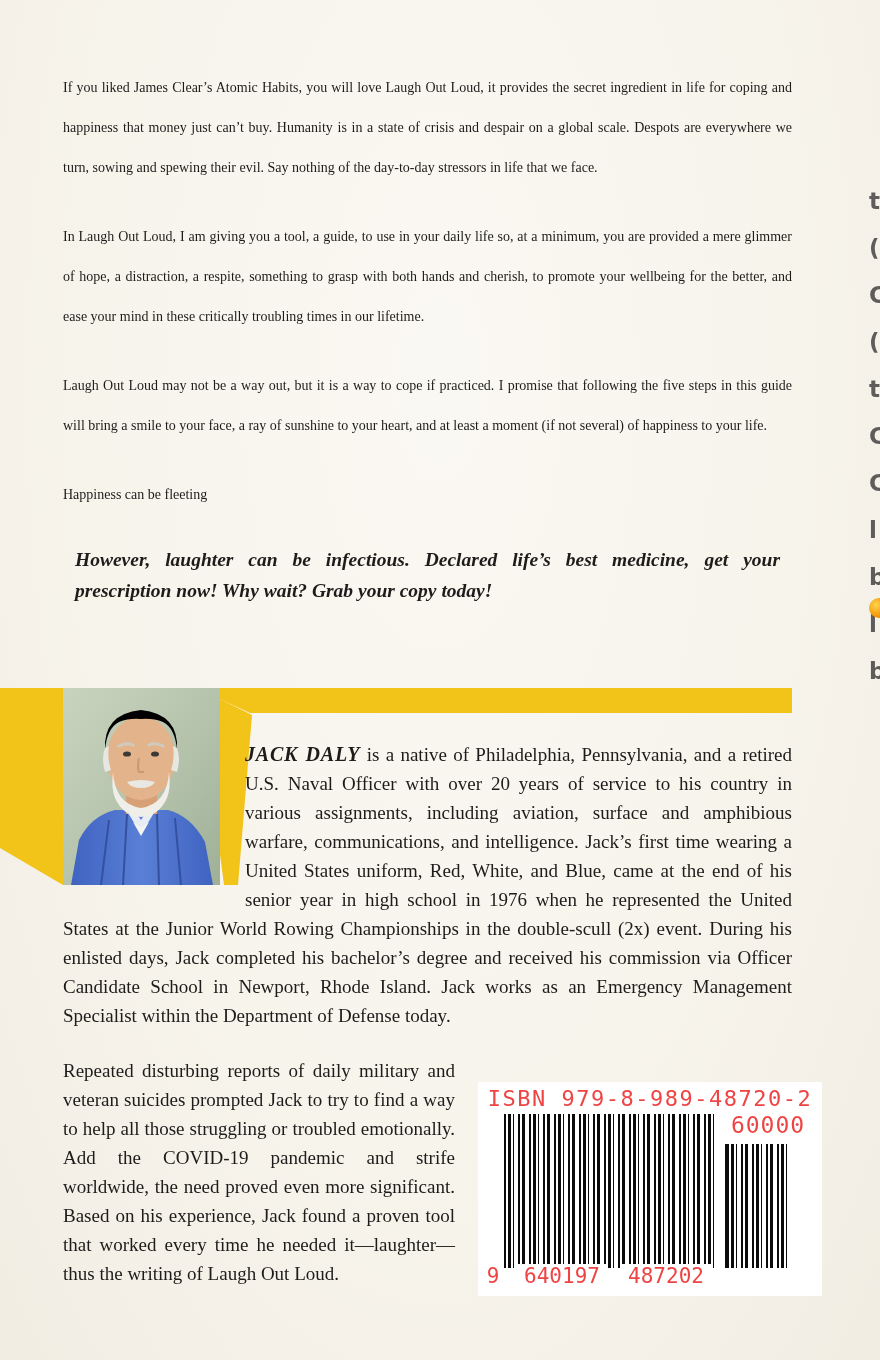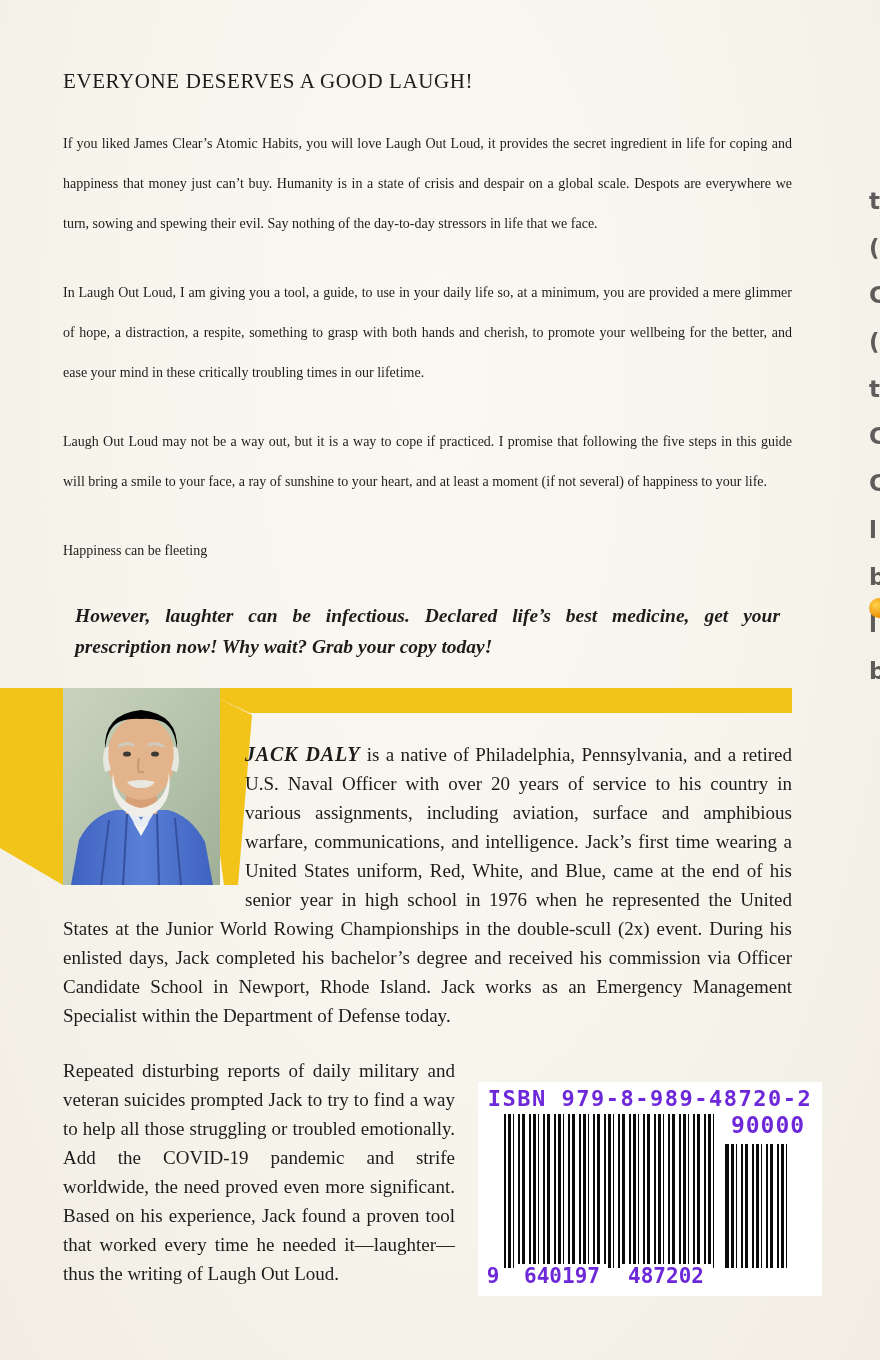--- a/index.html
+++ b/index.html
@@ -42,21 +42,21 @@
   .wrap-shim{float:left;width:182px;height:174px;}
   .author-name{font-weight:bold;letter-spacing:.8px;font-size:20px;font-style:italic;}
   
   .closing{
     position:absolute;left:63px;top:1056px;width:392px;
     font-size:19px;line-height:29px;text-align:justify;
   }
   
   .isbn-box{
     position:absolute;left:478px;top:1082px;width:344px;height:214px;background:#ffffff;
-    font-family:"DejaVu Sans Mono","Liberation Mono",monospace;color:#6d28d9;font-weight:bold;
+    font-family:"DejaVu Sans Mono","Liberation Mono",monospace;color:#ef4444;
   }
   .isbn-label{
     text-align:center;font-size:22px;letter-spacing:1.5px;padding-top:4px;white-space:nowrap;
   }
   .bars{
     background:
       repeating-linear-gradient(90deg,
         #0b0b0b 0 2px, transparent 2px 4px,
         #0b0b0b 4px 7px, transparent 7px 9px,
         #0b0b0b 9px 10px, transparent 10px 14px,
@@ -89,21 +89,20 @@
     position:absolute;right:-9px;top:598px;width:20px;height:20px;border-radius:50%;
     background:radial-gradient(circle at 35% 35%, #ffd34d, #ef8e00 70%, #c96a00);
   }
 </style>
 </head>
 <body>
 
 <div class="page">
 
   <div class="top-text">
-    <h1 class="heading">EVERYONE DESERVES A GOOD LAUGH!</h1>
     <p class="para">If you liked James Clear’s Atomic Habits, you will love Laugh Out Loud, it provides the secret ingredient in life for coping and happiness that money just can’t buy. Humanity is in a state of crisis and despair on a global scale. Despots are everywhere we turn, sowing and spewing their evil. Say nothing of the day-to-day stressors in life that we face.</p>
     <p class="para">In Laugh Out Loud, I am giving you a tool, a guide, to use in your daily life so, at a minimum, you are provided a mere glimmer of hope, a distraction, a respite, something to grasp with both hands and cherish, to promote your wellbeing for the better, and ease your mind in these critically troubling times in our lifetime.</p>
     <p class="para">Laugh Out Loud may not be a way out, but it is a way to cope if practiced. I promise that following the five steps in this guide will bring a smile to your face, a ray of sunshine to your heart, and at least a moment (if not several) of happiness to your life.</p>
     <p class="para">Happiness can be fleeting</p>
     <p class="tagline">However, laughter can be infectious. Declared life’s best medicine, get your prescription now! Why wait? Grab your copy today!</p>
   </div>
 
   <div class="band">
     <svg width="880" height="210" viewBox="0 0 880 210">
       <polygon points="0,0 63,0 63,197 0,160" fill="var(--accent)"></polygon>
@@ -155,21 +154,21 @@
 
   <div class="bio-wrap">
     <p class="bio"><span class="wrap-shim"></span><span class="author-name">JACK DALY</span><span> is a native of Philadelphia, Pennsylvania, and a retired U.S. Naval Officer with over 20 years of service to his country in various assignments, including aviation, surface and amphibious warfare, communications, and intelligence. Jack’s first time wearing a United States uniform, Red, White, and Blue, came at the end of his senior year in high school in 1976 when he represented the United States at the Junior World Rowing Championships in the double-scull (2x) event. During his enlisted days, Jack completed his bachelor’s degree and received his commission via Officer Candidate School in Newport, Rhode Island. Jack works as an Emergency Management Specialist within the Department of Defense today.</span></p>
   </div>
 
   <p class="closing">Repeated disturbing reports of daily military and veteran suicides prompted Jack to try to find a way to help all those struggling or troubled emotionally. Add the COVID-19 pandemic and strife worldwide, the need proved even more significant. Based on his experience, Jack found a proven tool that worked every time he needed it—laughter—thus the writing of Laugh Out Loud.</p>
 
   <div class="isbn-box">
     <div class="isbn-label">ISBN 979-8-989-48720-2</div>
     <div class="bars bars-main"></div>
-    <div class="addon-label">90000</div>
+    <div class="addon-label">60000</div>
     <div class="bars bars-addon"></div>
     <div class="digit digit-left">9</div>
     <div class="digit digit-mid">640197</div>
     <div class="digit digit-right">487202</div>
   </div>
 
   <div class="edge-strip">
     <div class="edge-glyphs">t
 (
 C

